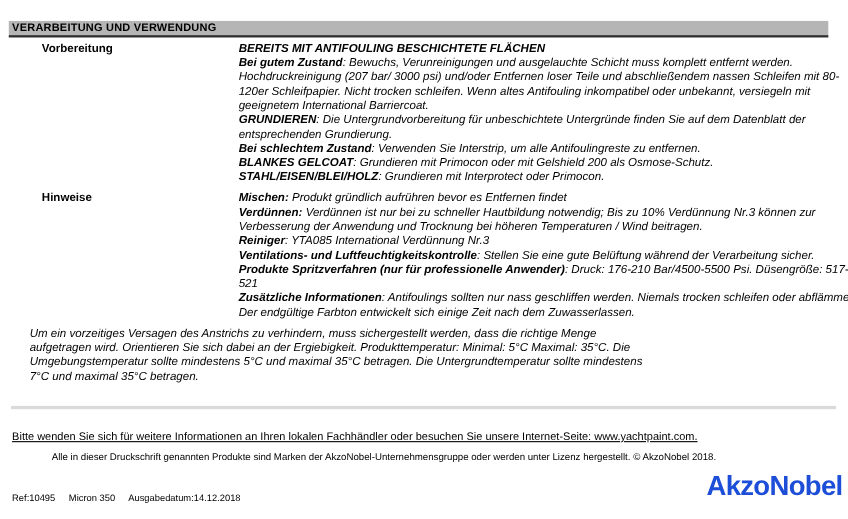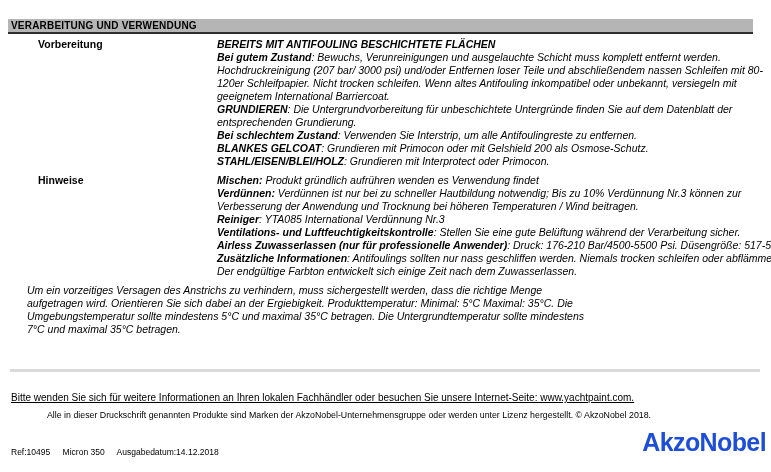--- a/index.html
+++ b/index.html
@@ -82,25 +82,25 @@
         <p class="para"><b class="lead">GRUNDIEREN</b><span>: Die Untergrundvorbereitung für unbeschichtete Untergründe finden Sie auf dem Datenblatt der entsprechenden Grundierung.</span></p>
         <p class="para"><b class="lead">Bei schlechtem Zustand</b><span>: Verwenden Sie Interstrip, um alle Antifoulingreste zu entfernen.</span></p>
         <p class="para"><b class="lead">BLANKES GELCOAT</b><span>: Grundieren mit Primocon oder mit Gelshield 200 als Osmose-Schutz.</span></p>
         <p class="para"><b class="lead">STAHL/EISEN/BLEI/HOLZ</b><span>: Grundieren mit Interprotect oder Primocon.</span></p>
       </div>
     </div>
 
     <div class="section">
       <div class="section-label">Hinweise</div>
       <div class="section-content">
-        <p class="para"><b class="lead">Mischen:</b><span> Produkt gründlich aufrühren wenden es Verwendung findet</span></p>
+        <p class="para"><b class="lead">Mischen:</b><span> Produkt gründlich aufrühren bevor es Entfernen findet</span></p>
         <p class="para"><b class="lead">Verdünnen:</b><span> Verdünnen ist nur bei zu schneller Hautbildung notwendig; Bis zu 10% Verdünnung Nr.3 können zur Verbesserung der Anwendung und Trocknung bei höheren Temperaturen / Wind beitragen.</span></p>
         <p class="para"><b class="lead">Reiniger</b><span>: YTA085 International Verdünnung Nr.3</span></p>
         <p class="para"><b class="lead">Ventilations- und Luftfeuchtigkeitskontrolle</b><span>: Stellen Sie eine gute Belüftung während der Verarbeitung sicher.</span></p>
-        <p class="para"><b class="lead">Airless Zuwasserlassen (nur für professionelle Anwender)</b><span>: Druck: 176-210 Bar/4500-5500 Psi. Düsengröße: 517-521</span></p>
+        <p class="para"><b class="lead">Produkte Spritzverfahren (nur für professionelle Anwender)</b><span>: Druck: 176-210 Bar/4500-5500 Psi. Düsengröße: 517-521</span></p>
         <p class="para"><b class="lead">Zusätzliche Informationen</b><span>: Antifoulings sollten nur nass geschliffen werden. Niemals trocken schleifen oder abflämmen. Der endgültige Farbton entwickelt sich einige Zeit nach dem Zuwasserlassen.</span></p>
       </div>
     </div>
 
     <div class="section">
       <div class="section-content">
         <p class="para"><b class="lead"></b><span>Um ein vorzeitiges Versagen des Anstrichs zu verhindern, muss sichergestellt werden, dass die richtige Menge aufgetragen wird. Orientieren Sie sich dabei an der Ergiebigkeit. Produkttemperatur: Minimal: 5°C Maximal: 35°C. Die Umgebungstemperatur sollte mindestens 5°C und maximal 35°C betragen. Die Untergrundtemperatur sollte mindestens 7°C und maximal 35°C betragen.</span></p>
       </div>
     </div>
 

